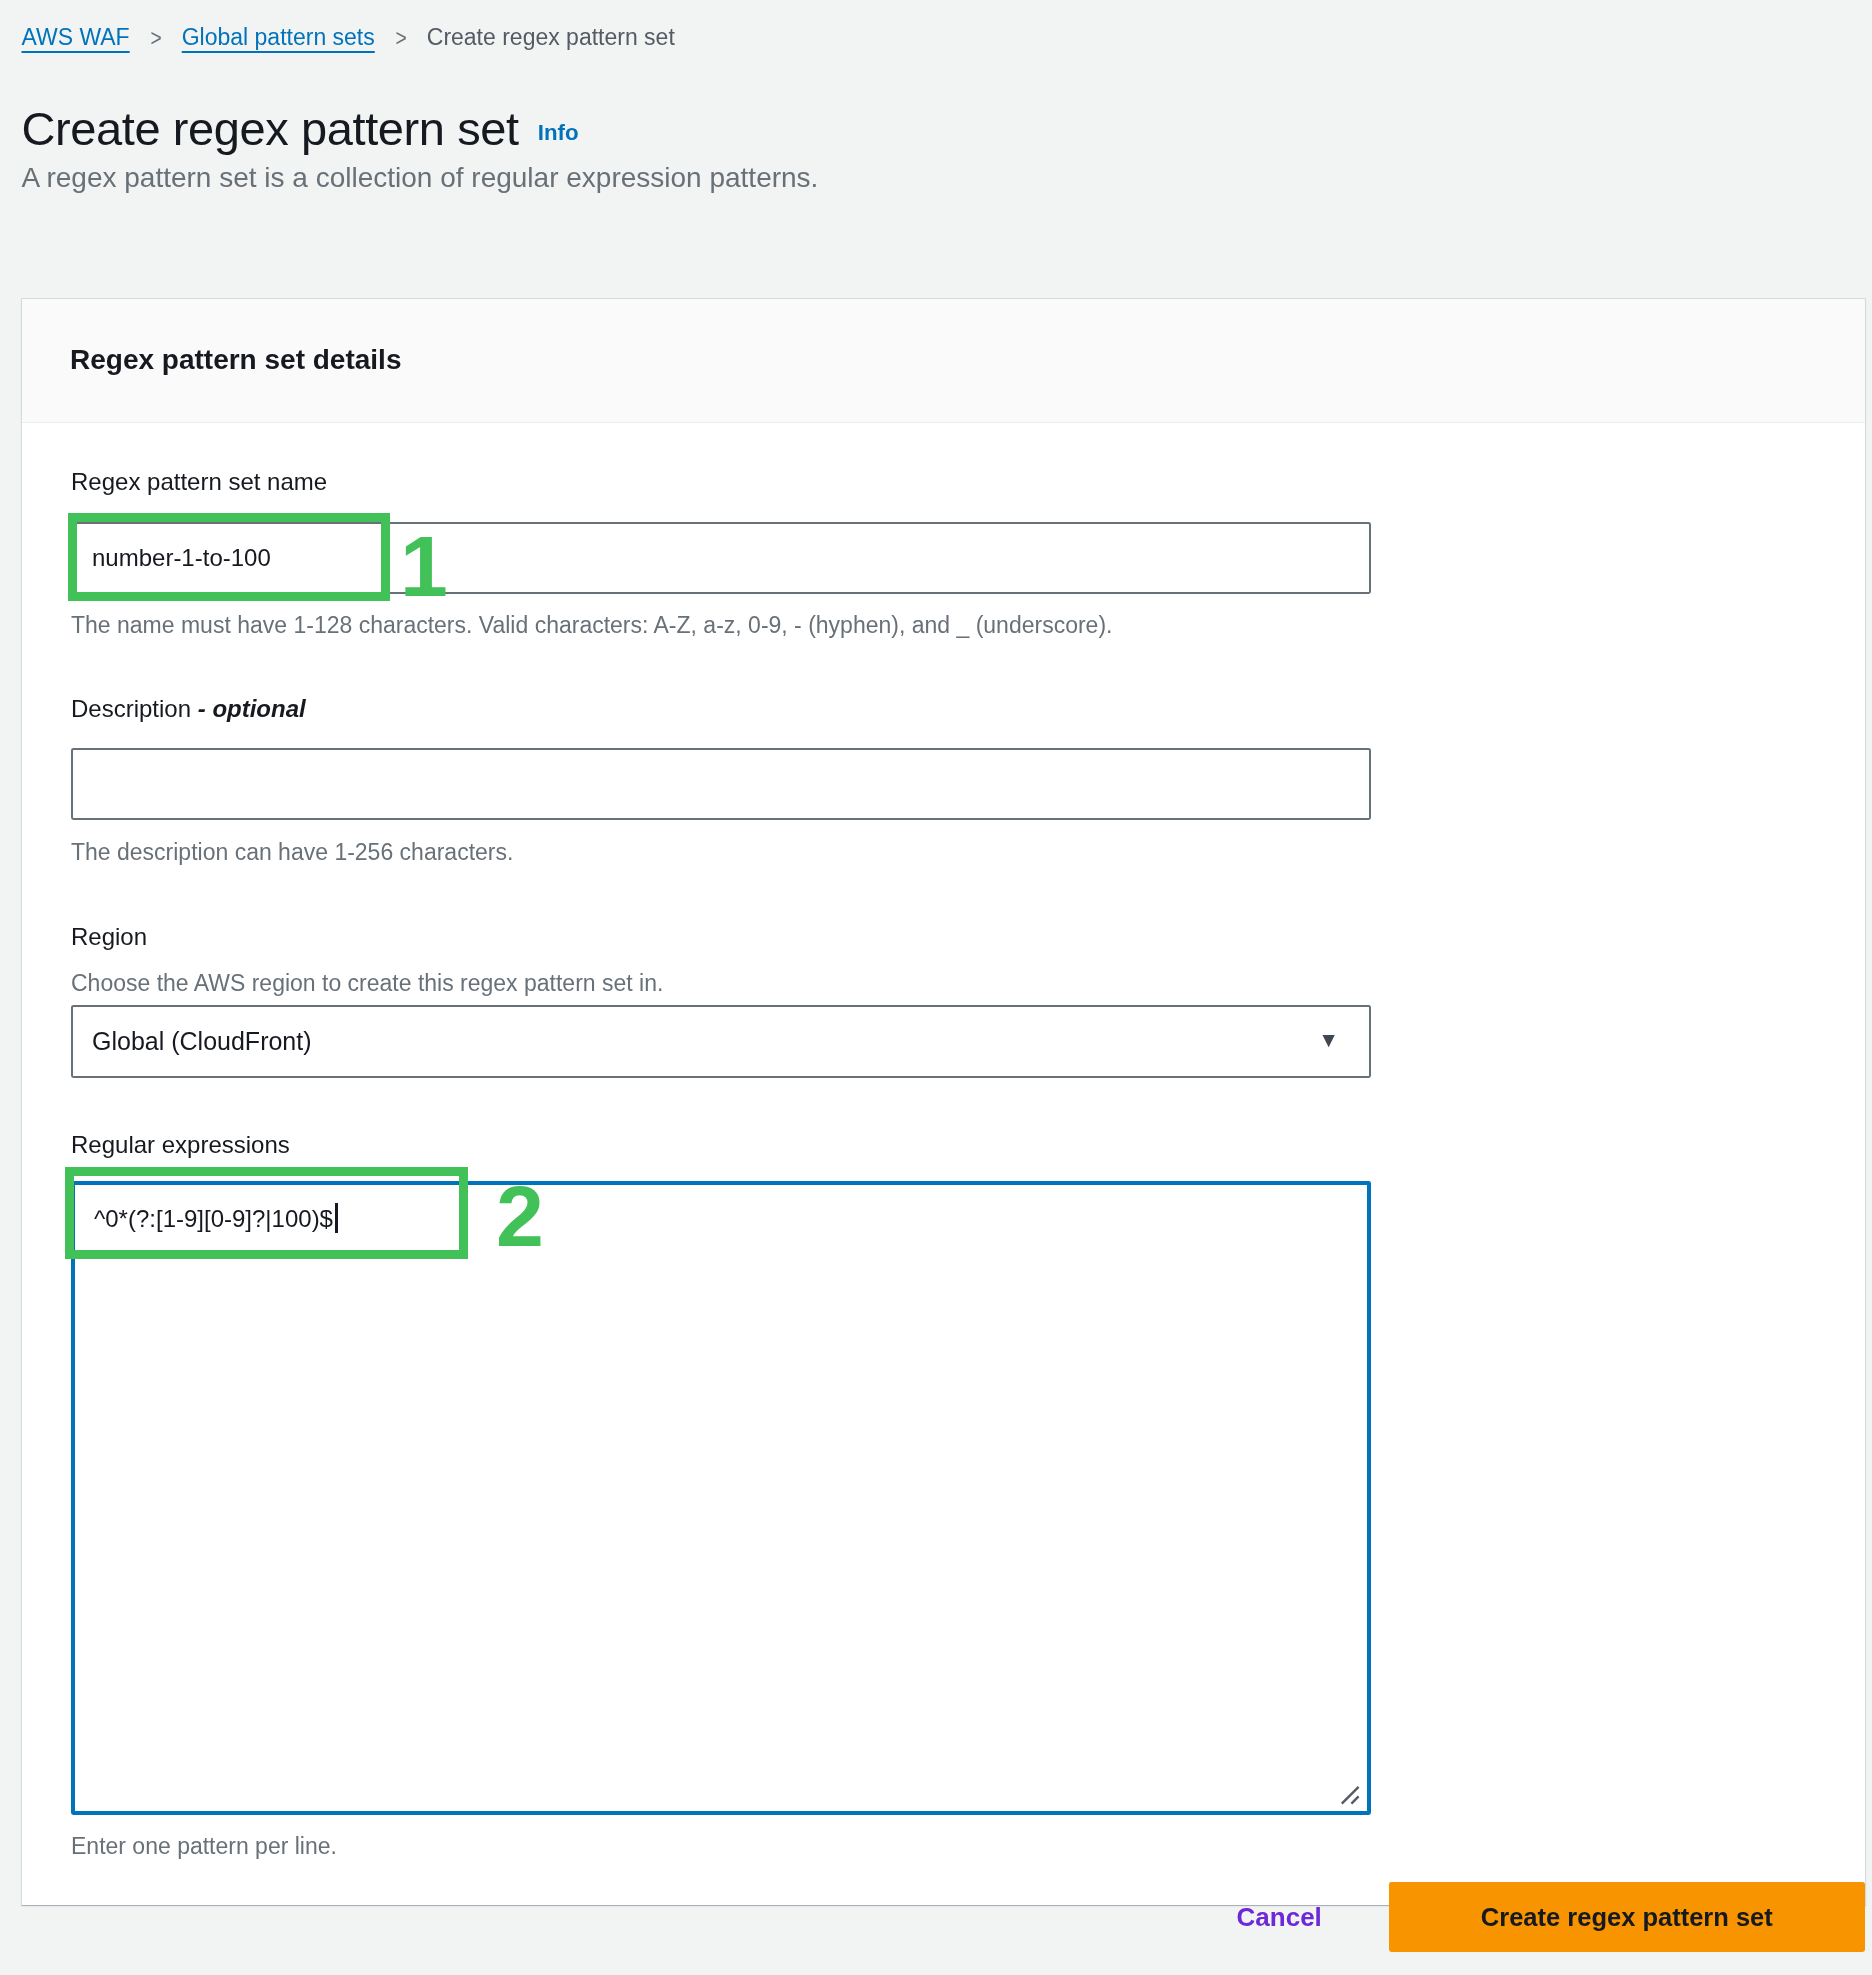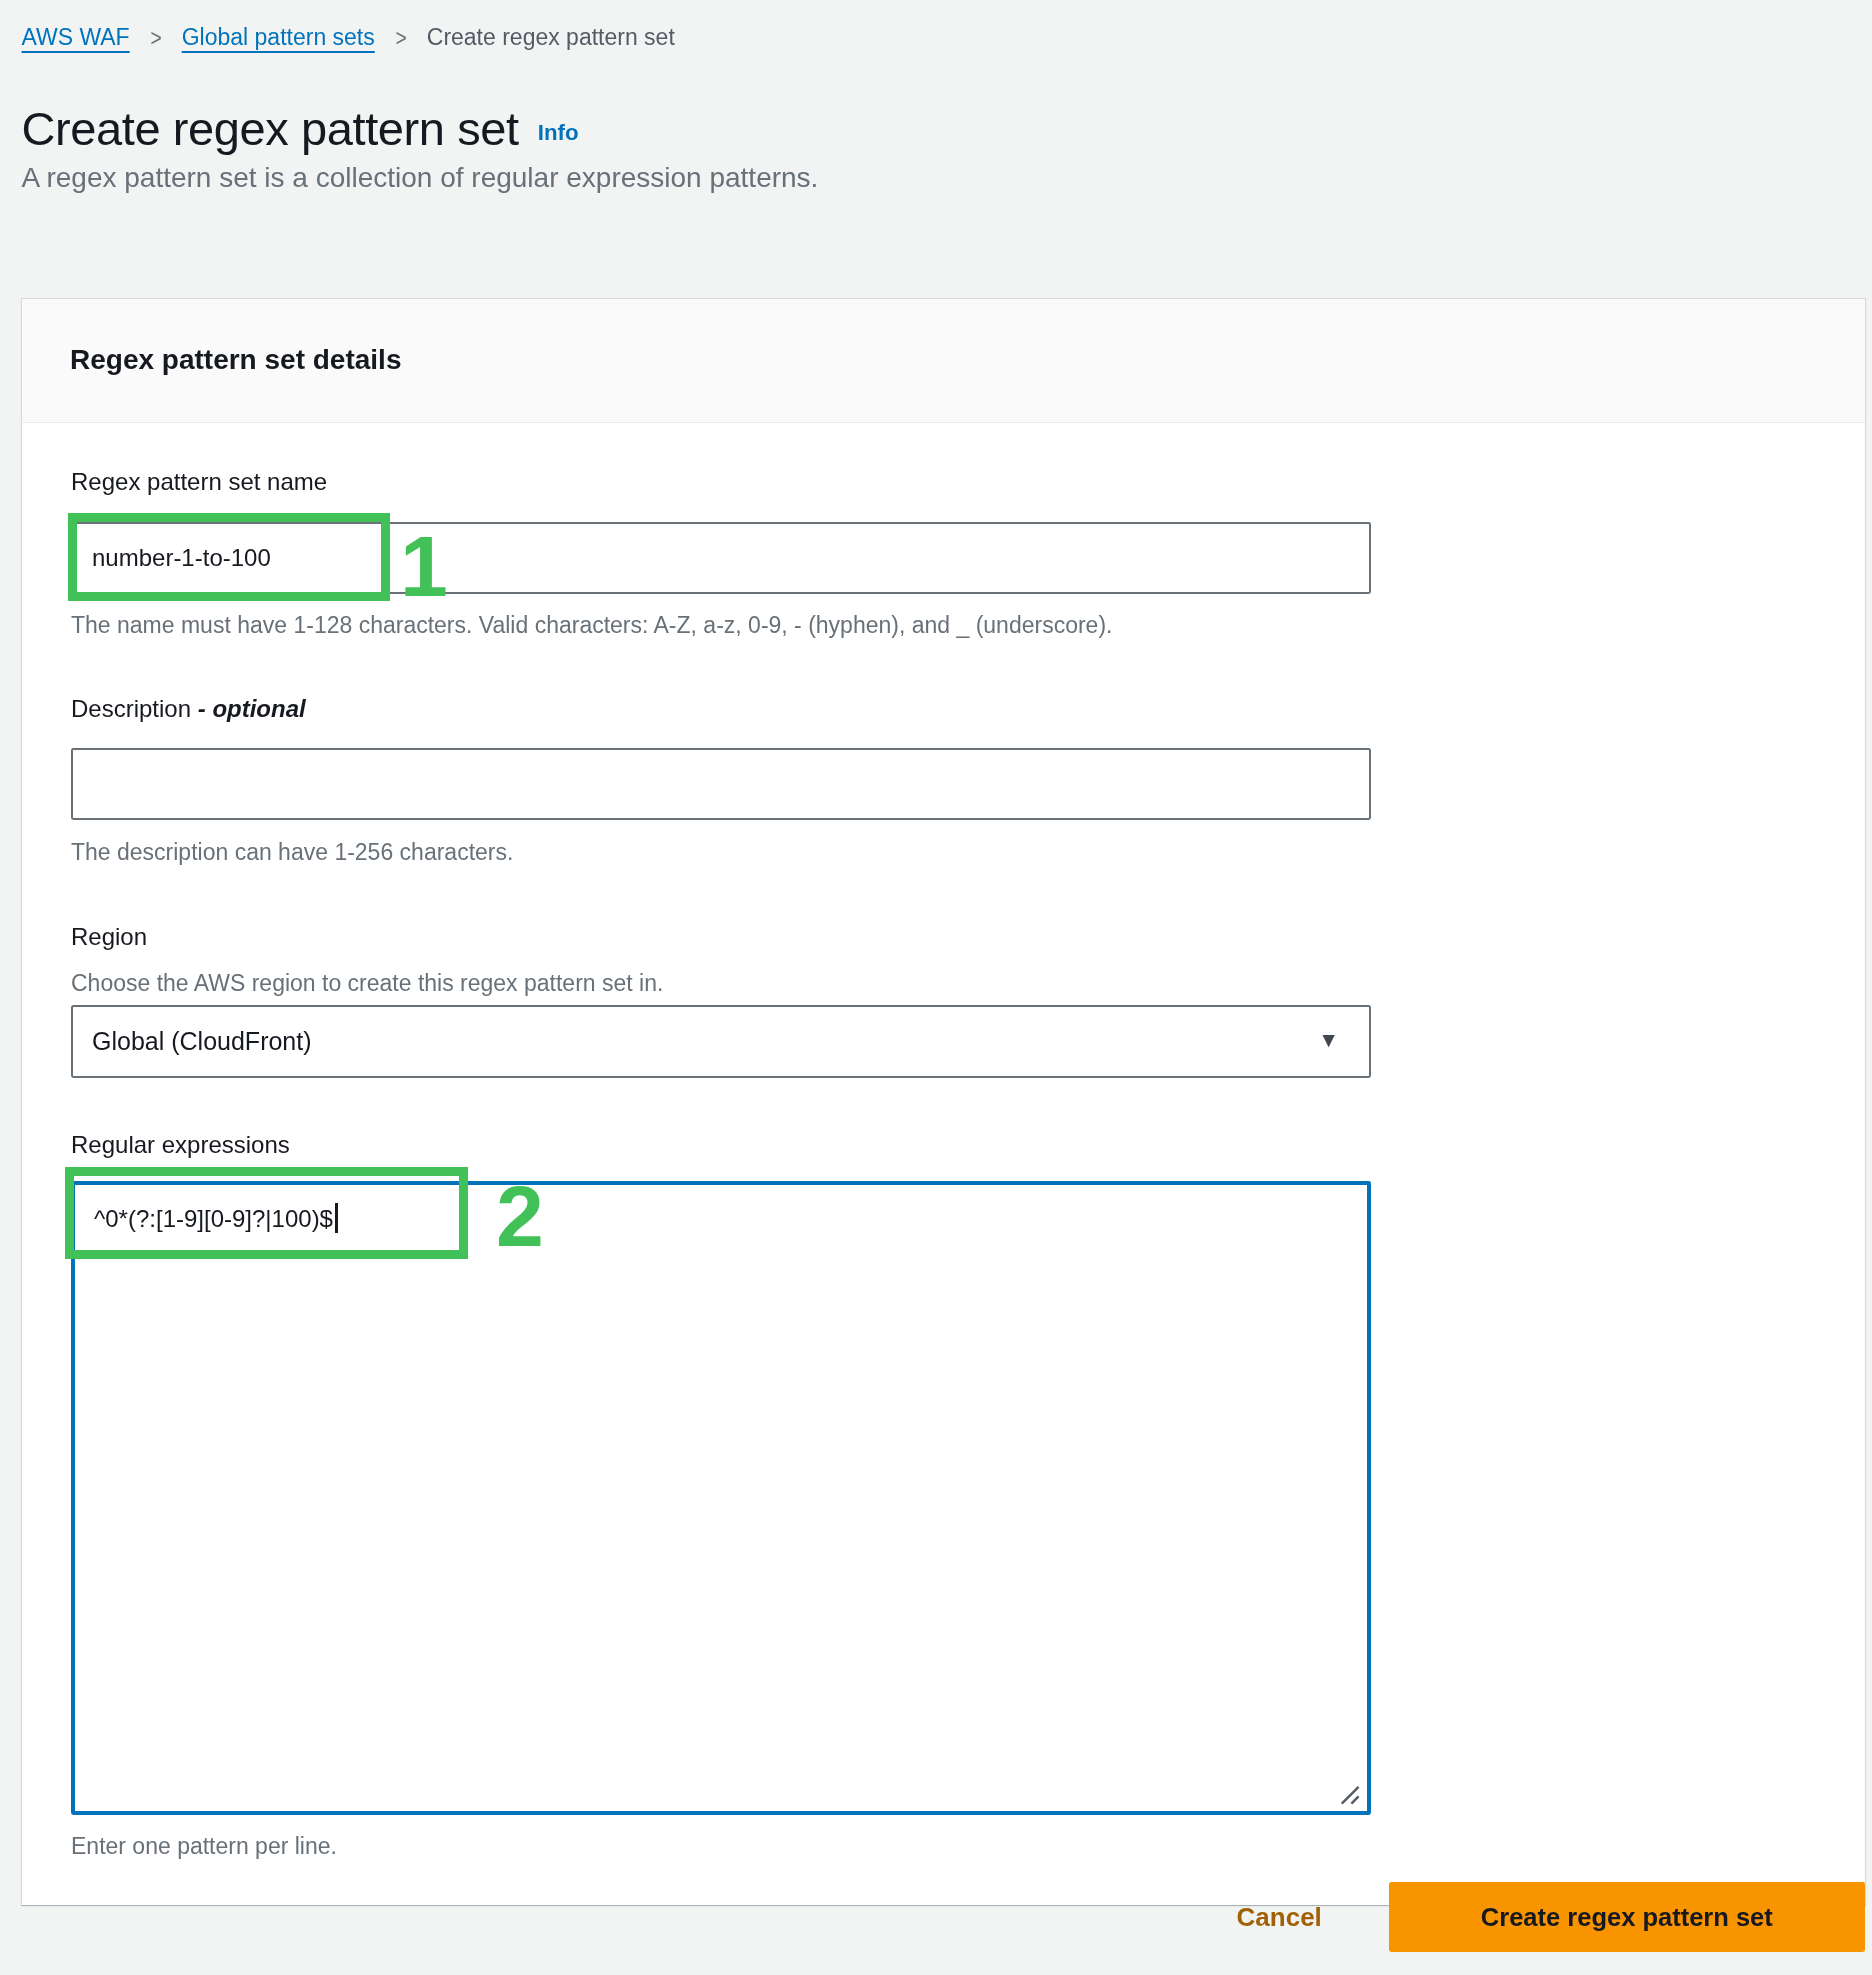--- a/index.html
+++ b/index.html
@@ -85,21 +85,21 @@
   #anno-box-2 { left:-6.4px; top:-13.6px; width:403px; height:92px; }
   #anno-num-2 { left:425px; top:-8px; }
 
   
   .footer {
     position:absolute; left:0; right:0; top:1882px;
     display:flex; justify-content:flex-end; align-items:center; padding-right:7.2px;
   }
   .cancel-btn {
     background:none; border:none; font-family:"Liberation Sans", sans-serif;
-    font-size:26px; font-weight:700; color:#a16207; cursor:pointer; margin-right:67px;
+    font-size:26px; font-weight:700; color:#6d28d9; cursor:pointer; margin-right:67px;
   }
   .primary-btn {
     min-width:476px; height:70px; border:none; border-radius:2.4px;
     background:#f79400; color:#16191f;
     font-family:"Liberation Sans", sans-serif; font-size:25.5px; font-weight:700;
     cursor:pointer;
   }
 </style>
 </head>
 <body>

